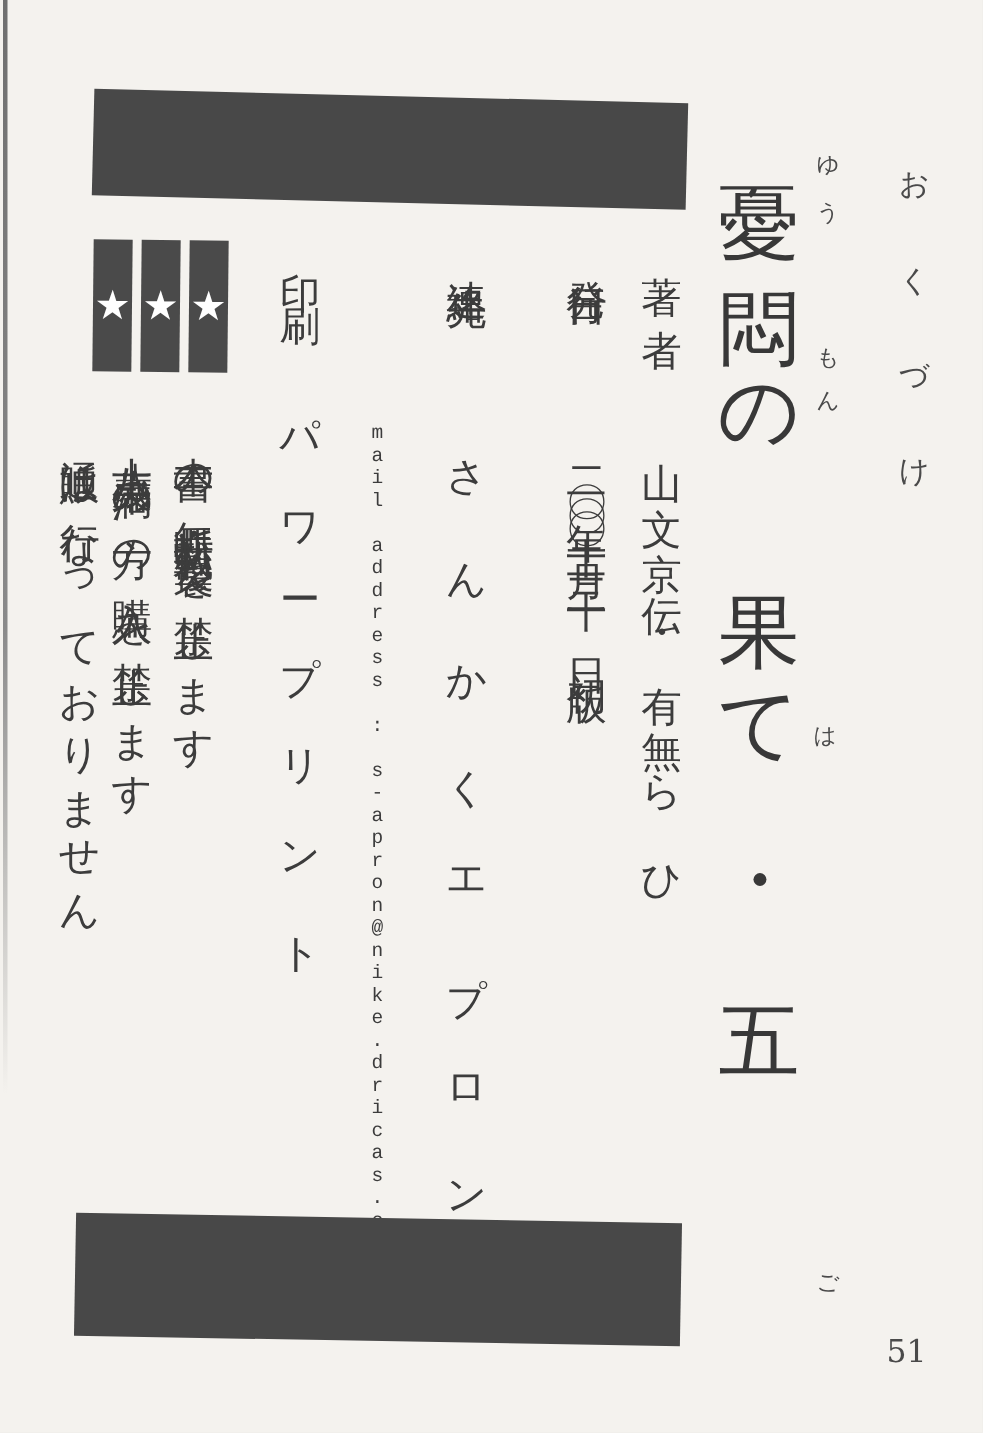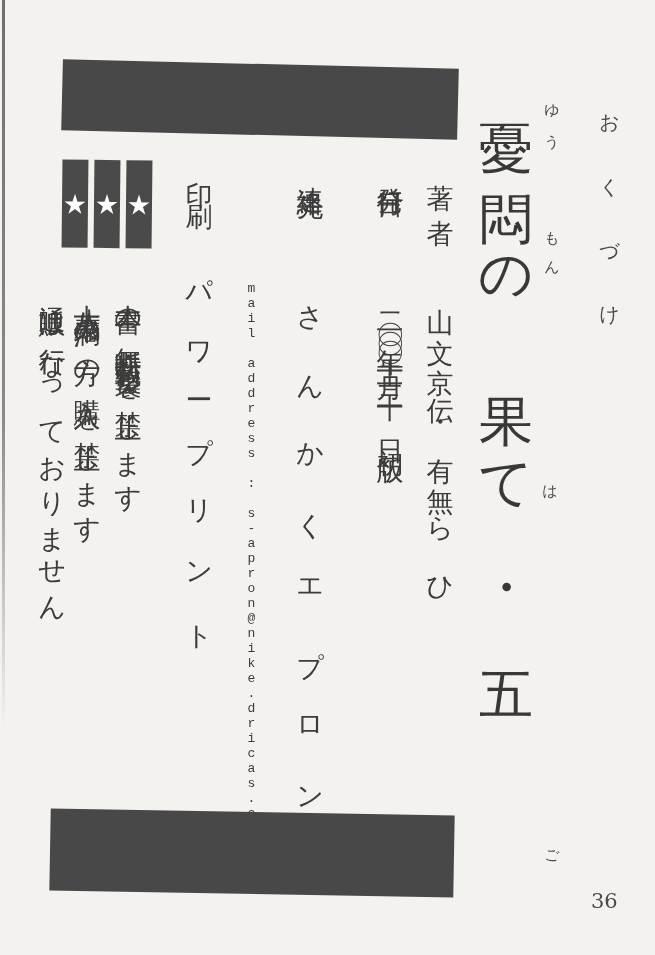--- a/index.html
+++ b/index.html
@@ -97,15 +97,15 @@
 
   <div id="print-label" class="vcol ctext">印刷</div>
   <div id="print-value" class="vcol ctext">パワープリント</div>
 
   <div id="notice-1" class="vcol ctext">本書の無断転載・複製を禁止します</div>
   <div id="notice-2" class="vcol ctext">十八歳未満の方の購入を禁止します</div>
   <div id="notice-3" class="vcol ctext">通販は行なっておりません</div>
 
   <div id="blk-bottom" class="blk"></div>
 
-  <div id="page-number">36</div>
+  <div id="page-number">51</div>
 
 </div>
 
 </body></html>

